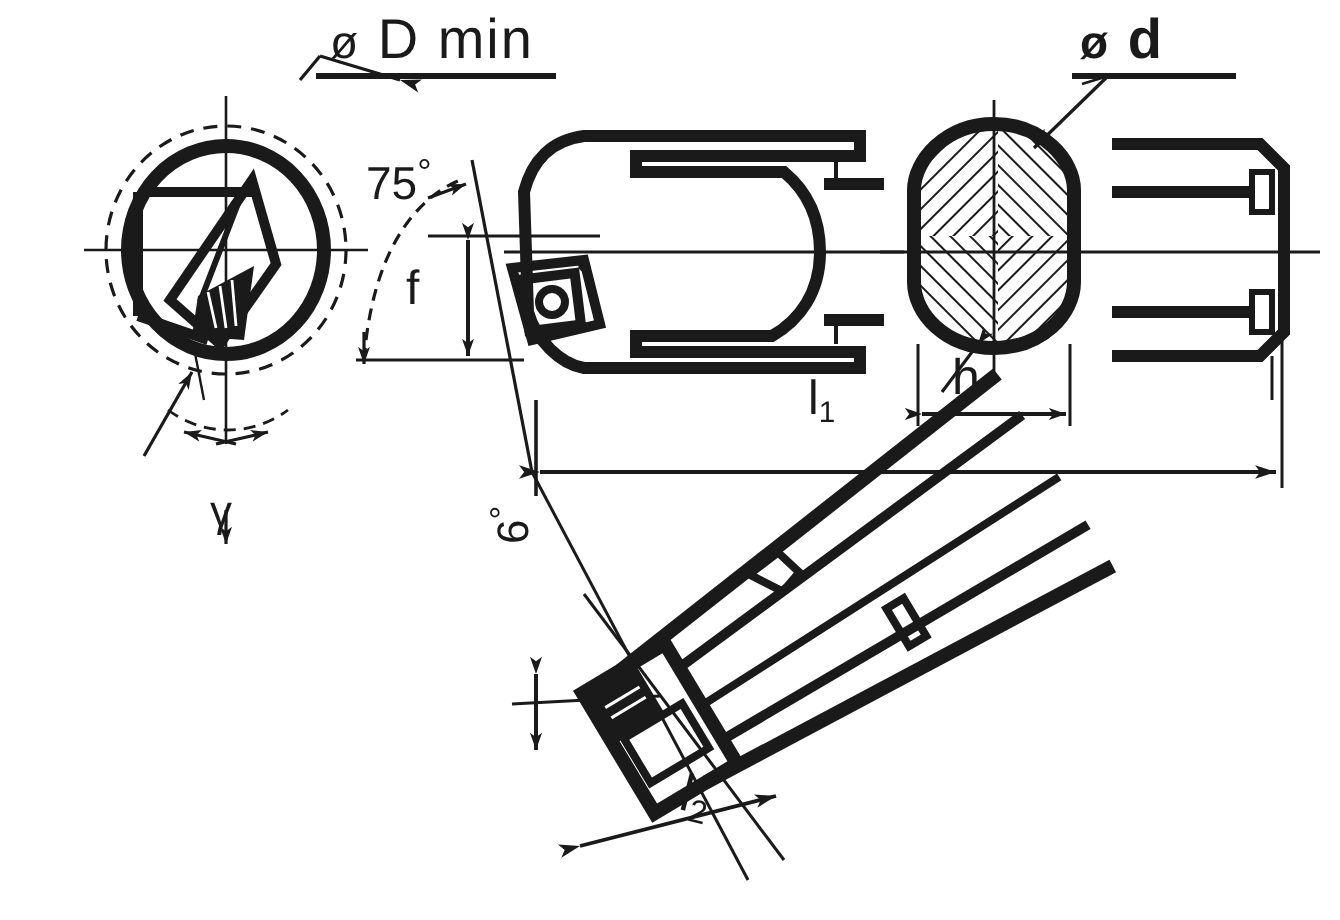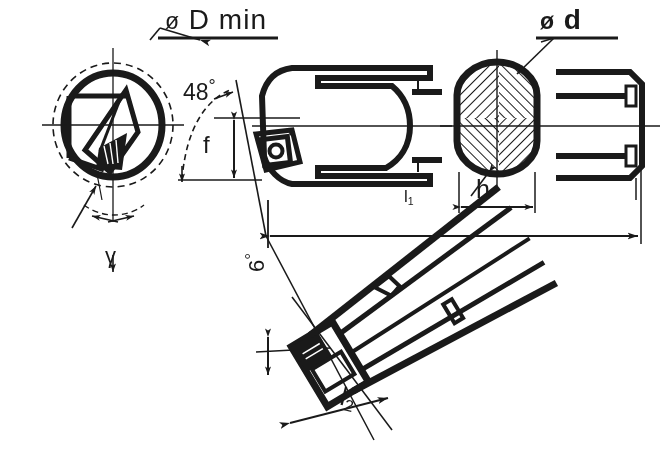--- a/index.html
+++ b/index.html
@@ -20,21 +20,21 @@
   }
   .lbl .sub{font-size:0.62em;vertical-align:-0.28em;letter-spacing:0;}
   .lbl .deg{font-size:0.78em;vertical-align:0.42em;}
   #lbl-dmin{left:165px;top:6px;font-size:28px;letter-spacing:1px;}
   #lbl-dmin .phi{font-size:23px;}
   #lbl-d{left:540px;top:6px;font-size:28px;letter-spacing:1px;font-weight:bold;}
   #lbl-d .phi{font-size:23px;}
   #lbl-75{left:183px;top:78px;font-size:23px;}
   #lbl-f{left:203px;top:133px;font-size:24px;}
   #lbl-h{left:476px;top:177px;font-size:25px;}
-  #lbl-l1{left:404px;top:188px;font-size:17px;text-align:right;}
+  #lbl-l1{left:404px;top:188px;font-size:24px;text-align:right;}
   #lbl-gamma{left:105px;top:245px;font-size:22px;}
   #lbl-6deg{left:243px;top:272px;font-size:22px;transform:rotate(-90deg);transform-origin:left top;}
   #lbl-l2{left:344px;top:383px;font-size:26px;transform:rotate(14deg);transform-origin:left top;}
 </style>
 </head>
 <body>
 
 <div id="stage">
 
   <svg id="drawing" viewBox="0 0 670 460">
@@ -202,21 +202,21 @@
       <g>
         <path d="M290,423 L388,398" fill="none" stroke="#1a1a1a" stroke-width="1.9" marker-start="url(#ar)" marker-end="url(#ar)"></path>
       </g>
     </g>
   </svg>
 
   <div class="lbl" id="lbl-dmin"><span class="phi">ø</span> <span>D min</span></div>
 
   <div class="lbl" id="lbl-d"><span class="phi">ø</span> <span>d</span></div>
 
-  <div class="lbl" id="lbl-75"><span>48</span><span class="deg">°</span></div>
+  <div class="lbl" id="lbl-75"><span>75</span><span class="deg">°</span></div>
 
   <div class="lbl" id="lbl-f">f</div>
 
   <div class="lbl" id="lbl-h">h</div>
 
   <div class="lbl" id="lbl-l1"><span>l</span><span class="sub">1</span></div>
 
   <div class="lbl" id="lbl-gamma">γ</div>
 
   <div class="lbl" id="lbl-6deg"><span>6</span><span class="deg">°</span></div>

